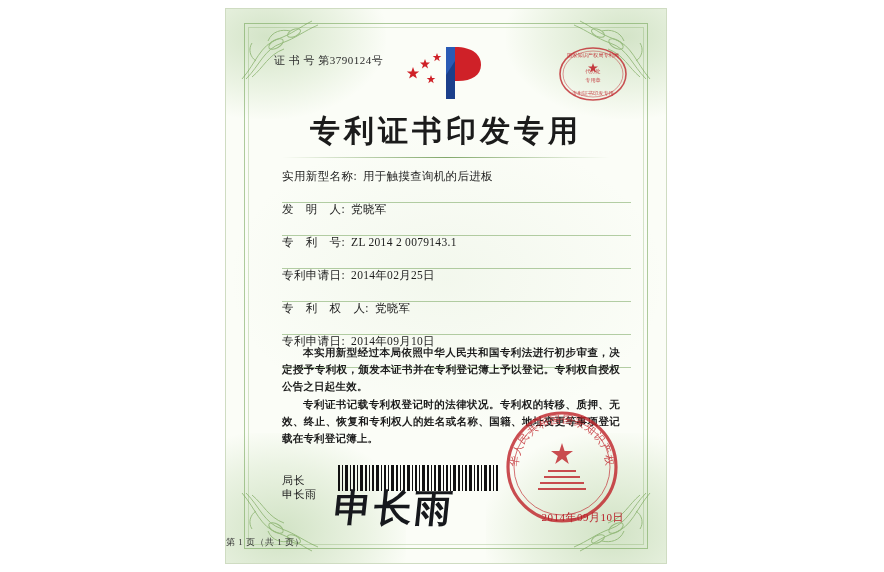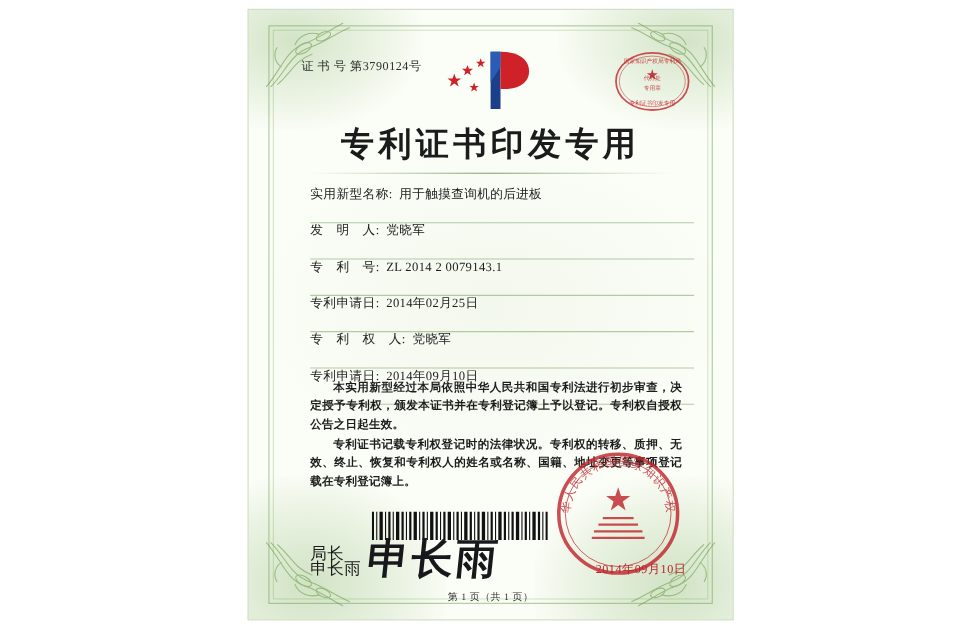--- a/index.html
+++ b/index.html
@@ -187,22 +187,22 @@
     left: 112px;
     top: 456px;
     width: 160px;
     height: 26px;
   }
 
   
   .sign-block {
     position: absolute;
     left: 56px;
-    top: 488px;
-    font-size: 15px;
+    top: 464px;
+    font-size: 11px;
     line-height: 14px;
     color: #1b1b1b;
     letter-spacing: 0.5px;
   }
   .sign-script {
     position: absolute;
     left: 108px;
     top: 474px;
     font-size: 38px;
     font-family: "DejaVu Serif", serif;
@@ -229,21 +229,20 @@
     color: #b8232c;
     letter-spacing: 0.5px;
     white-space: nowrap;
   }
 
   .page-footer {
     position: absolute;
     left: 0;
     right: 0;
     bottom: 14px;
-    text-align: center;
     font-size: 9px;
     color: #333;
     letter-spacing: 0.5px;
   }
 </style>
 </head>
 <body>
 
 <div class="page">
 

